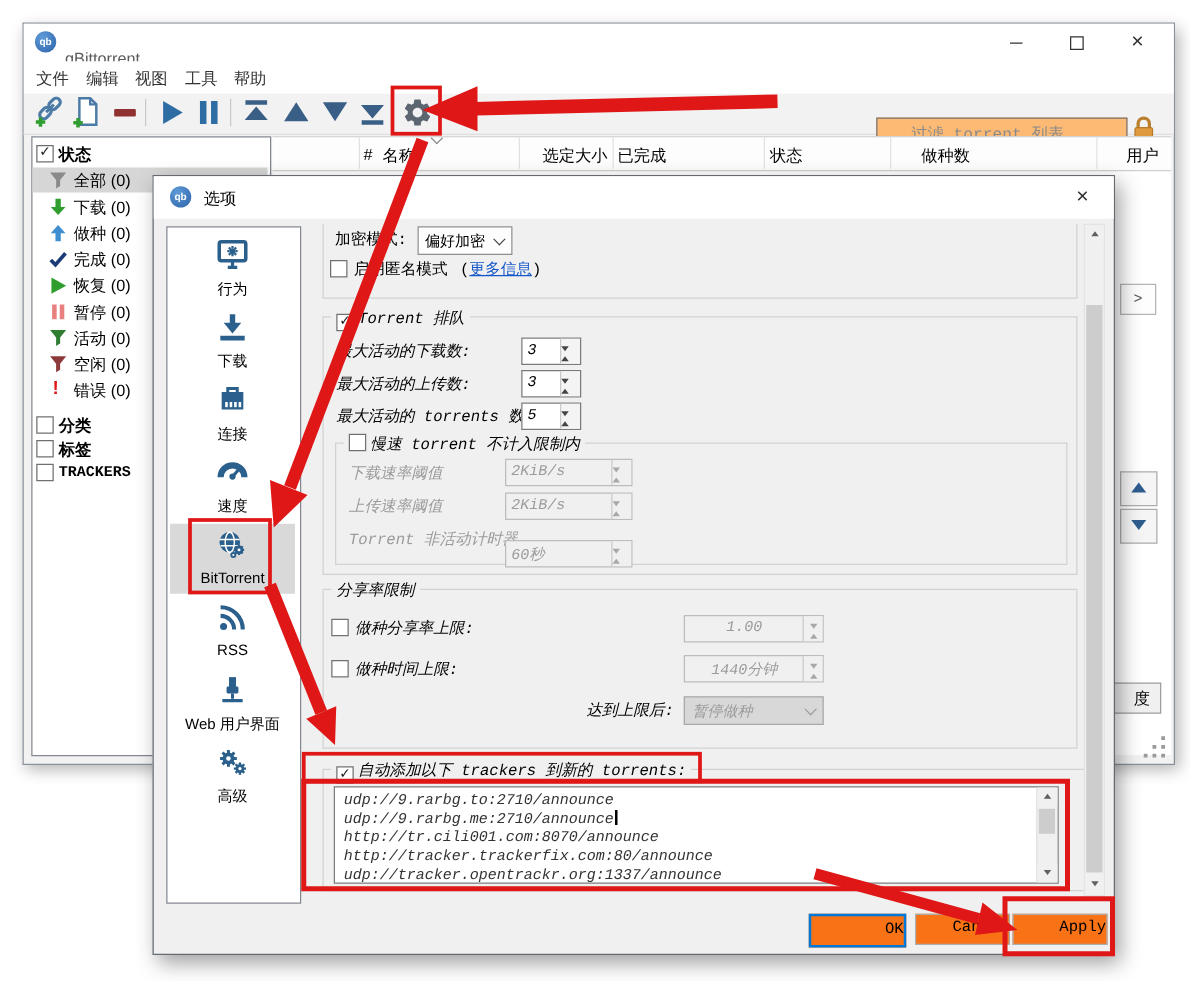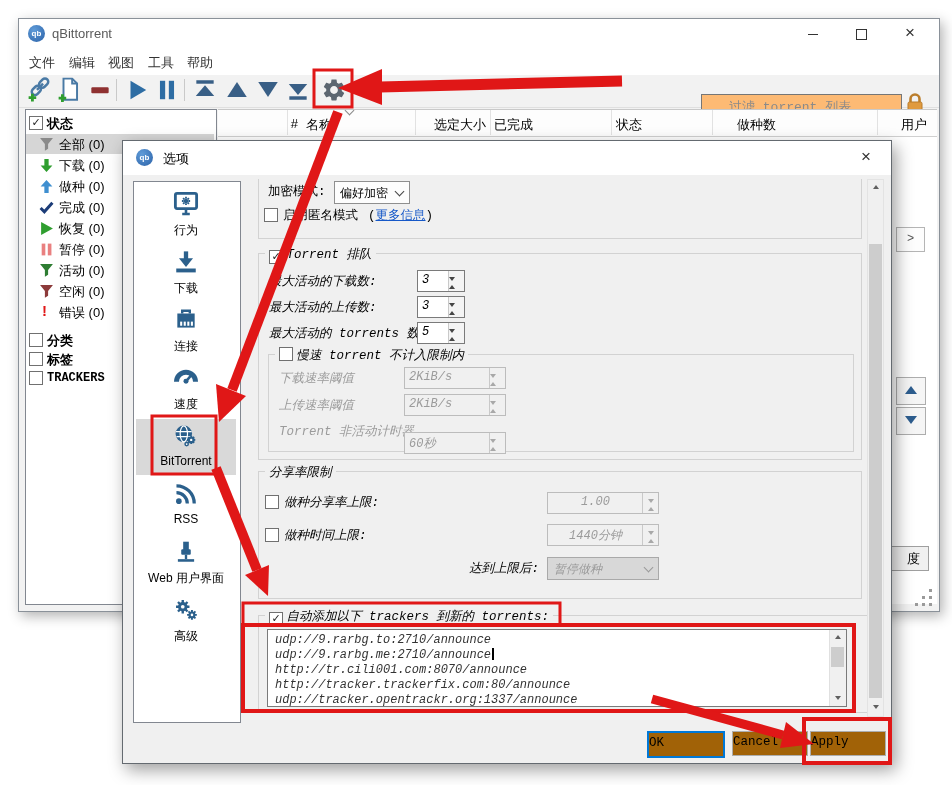--- a/index.html
+++ b/index.html
@@ -56,37 +56,37 @@
   .tri-u{width:0;height:0;border-left:3.5px solid transparent;border-right:3.5px solid transparent;
     border-bottom:4.5px solid #454545;margin:2.5px auto 0;}
   .tri-d{width:0;height:0;border-left:3.5px solid transparent;border-right:3.5px solid transparent;
     border-top:4.5px solid #454545;margin:2.5px auto 0;}
   .dis{background:#f0f0f0;border-color:#bcbcbc;color:#9b9b9b;}
   .dis .tri-u{border-bottom-color:#a8a8a8;}.dis .tri-d{border-top-color:#a8a8a8;}
   .chev{display:inline-block;width:6px;height:6px;border-right:1.6px solid #444;border-bottom:1.6px solid #444;
     transform:rotate(45deg);}
   .combo{border:1px solid #8f8f8f;background:#fdfdfd;font-size:12px;}
   .link{color:#1658c8;text-decoration:underline;}
-  .btn{background:#a16207;border:1px solid #adadad;font-size:12.5px;text-align:left;color:#000;}
+  .btn{background:#f97316;border:1px solid #adadad;font-size:12.5px;text-align:right;color:#000;}
   .btn-ok{border:2px solid #0078d7;}
   .scroll-btn{background:#f0f0f0;}
   .thumb{background:#cdcdcd;}
   .ta-line{position:relative;height:15px;white-space:nowrap;}
   .caret{display:inline-block;width:1.5px;height:12px;background:#000;vertical-align:-2px;margin-left:1px;}
   #overlay{left:0;top:0;z-index:5;pointer-events:none;}
   .grip-dot{width:3px;height:3px;background:#9a9a9a;}
 </style>
 </head>
 <body>
 
 <div class="abs" id="main-window">
 
   <div class="abs titlebar">
     <div class="abs qb-logo" style="left:9px;top:6px;">qb</div>
-    <span class="abs win-title" style="left:33px;top:7px;">qBittorrent</span>
+    <span class="abs win-title" style="left:33px;top:20px;">qBittorrent</span>
     <div class="abs winbtn" style="left:779px;top:4px;"><span class="minglyph"></span></div>
     <div class="abs winbtn" style="left:827px;top:4px;"><span class="maxglyph"></span></div>
     <div class="abs winbtn" style="left:876px;top:4px;font-size:17px;"><span>×</span></div>
   </div>
 
   <div class="abs menubar">
     <span class="abs menu-item" style="left:10px;">文件</span>
     <span class="abs menu-item" style="left:50px;">编辑</span>
     <span class="abs menu-item" style="left:89px;">视图</span>
     <span class="abs menu-item" style="left:129px;">工具</span>

